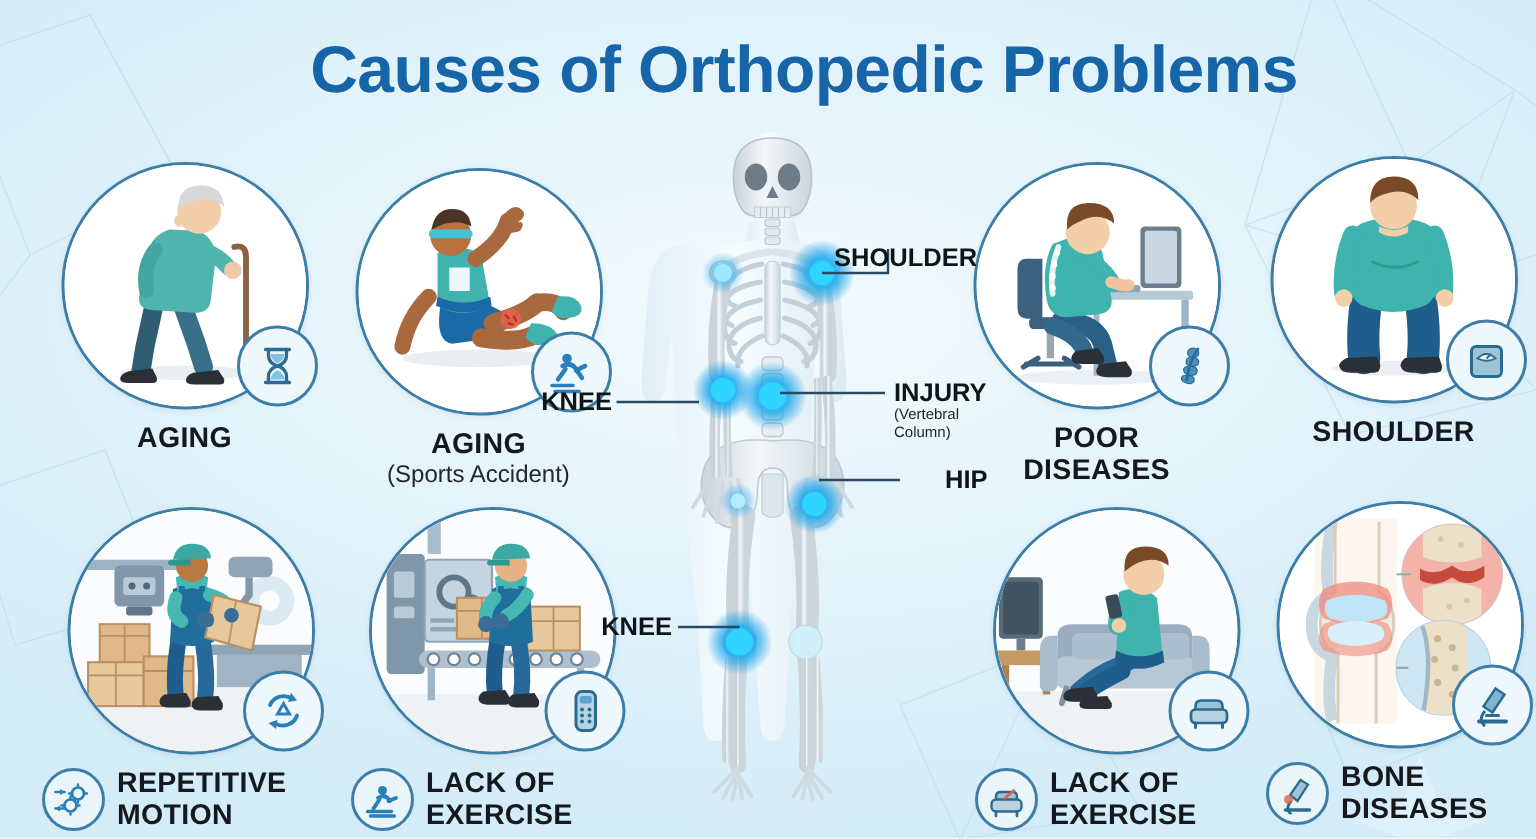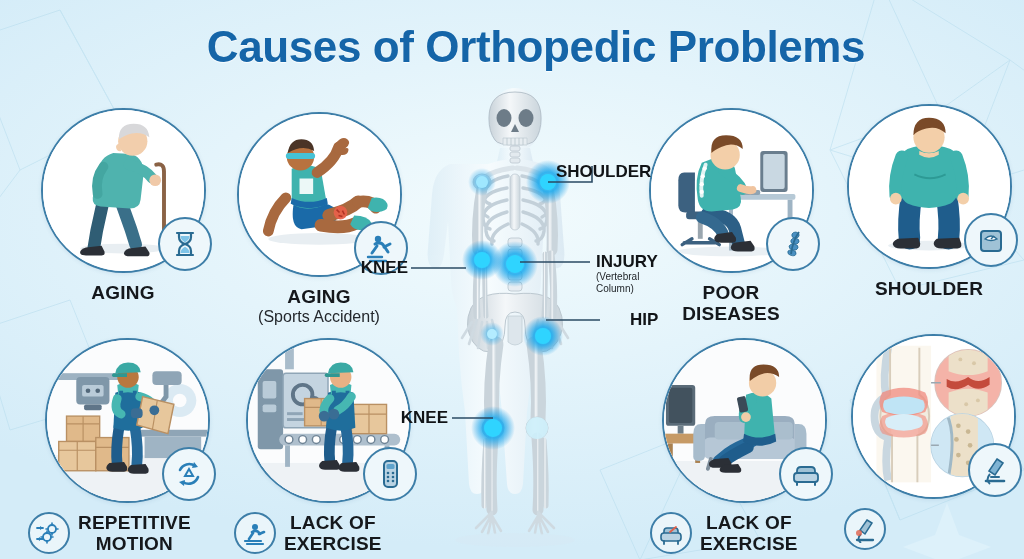--- a/index.html
+++ b/index.html
@@ -101,21 +101,21 @@
     height: 42px;
     border-radius: 50%;
     background: #eaf5fa;
     border: 2px solid #3d7ea8;
     display: flex;
     align-items: center;
     justify-content: center;
   }
   .cap-icon svg { width: 28px; height: 28px; display: block; }
 
-  .cap-text { text-align: center; }
+  .cap-text { text-align: left; }
   .caption.center .cap-text { text-align: center; }
 
   .label {
     font-size: 19px;
     font-weight: bold;
     color: #15181c;
     line-height: 1.13;
     letter-spacing: .2px;
   }
   .sublabel {
@@ -693,20 +693,24 @@
     </div>
     <div class="caption" style="justify-content:flex-start; padding-left:6px;">
       <div class="cap-icon">
         <svg viewBox="0 0 28 28">
           <path d="M16 5 l5 3 l-7 11 l-5 -4 z" fill="#9fc2d6" stroke="#2a6b92" stroke-width="1.5"></path>
           <path d="M10 19 q-5 5 0 9" stroke="#2a6b92" stroke-width="1.8" fill="none"></path>
           <path d="M6 25 h16" stroke="#2a6b92" stroke-width="2.3" stroke-linecap="round"></path>
           <circle cx="8" cy="18" r="3" fill="#e0604a" opacity=".8"></circle>
         </svg>
       </div>
+      <div class="cap-text">
+        <div class="label">BONE</div>
+        <div class="label">DISEASES</div>
+      </div>
     </div>
   </div>
 
   <div class="figure">
     <svg viewBox="0 0 230 468">
       <defs>
         <linearGradient id="bodyG" x1="0" y1="0" x2="1" y2="0">
           <stop offset="0%" stop-color="#dfeff7"></stop>
           <stop offset="45%" stop-color="#f7fcfe"></stop>
           <stop offset="100%" stop-color="#dceaf3"></stop>

